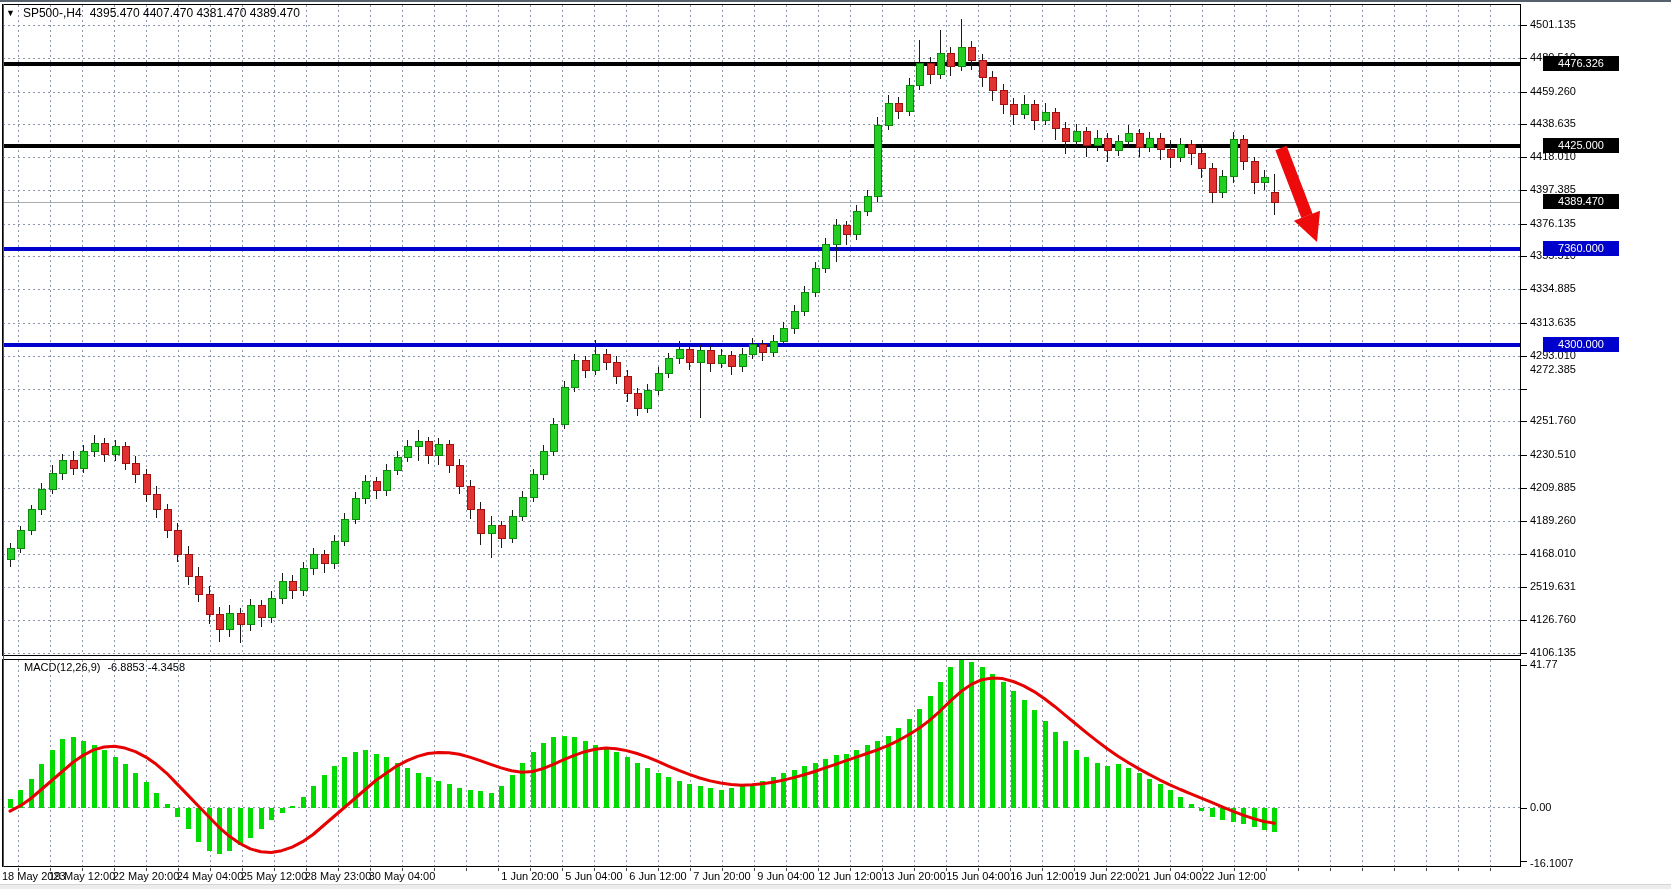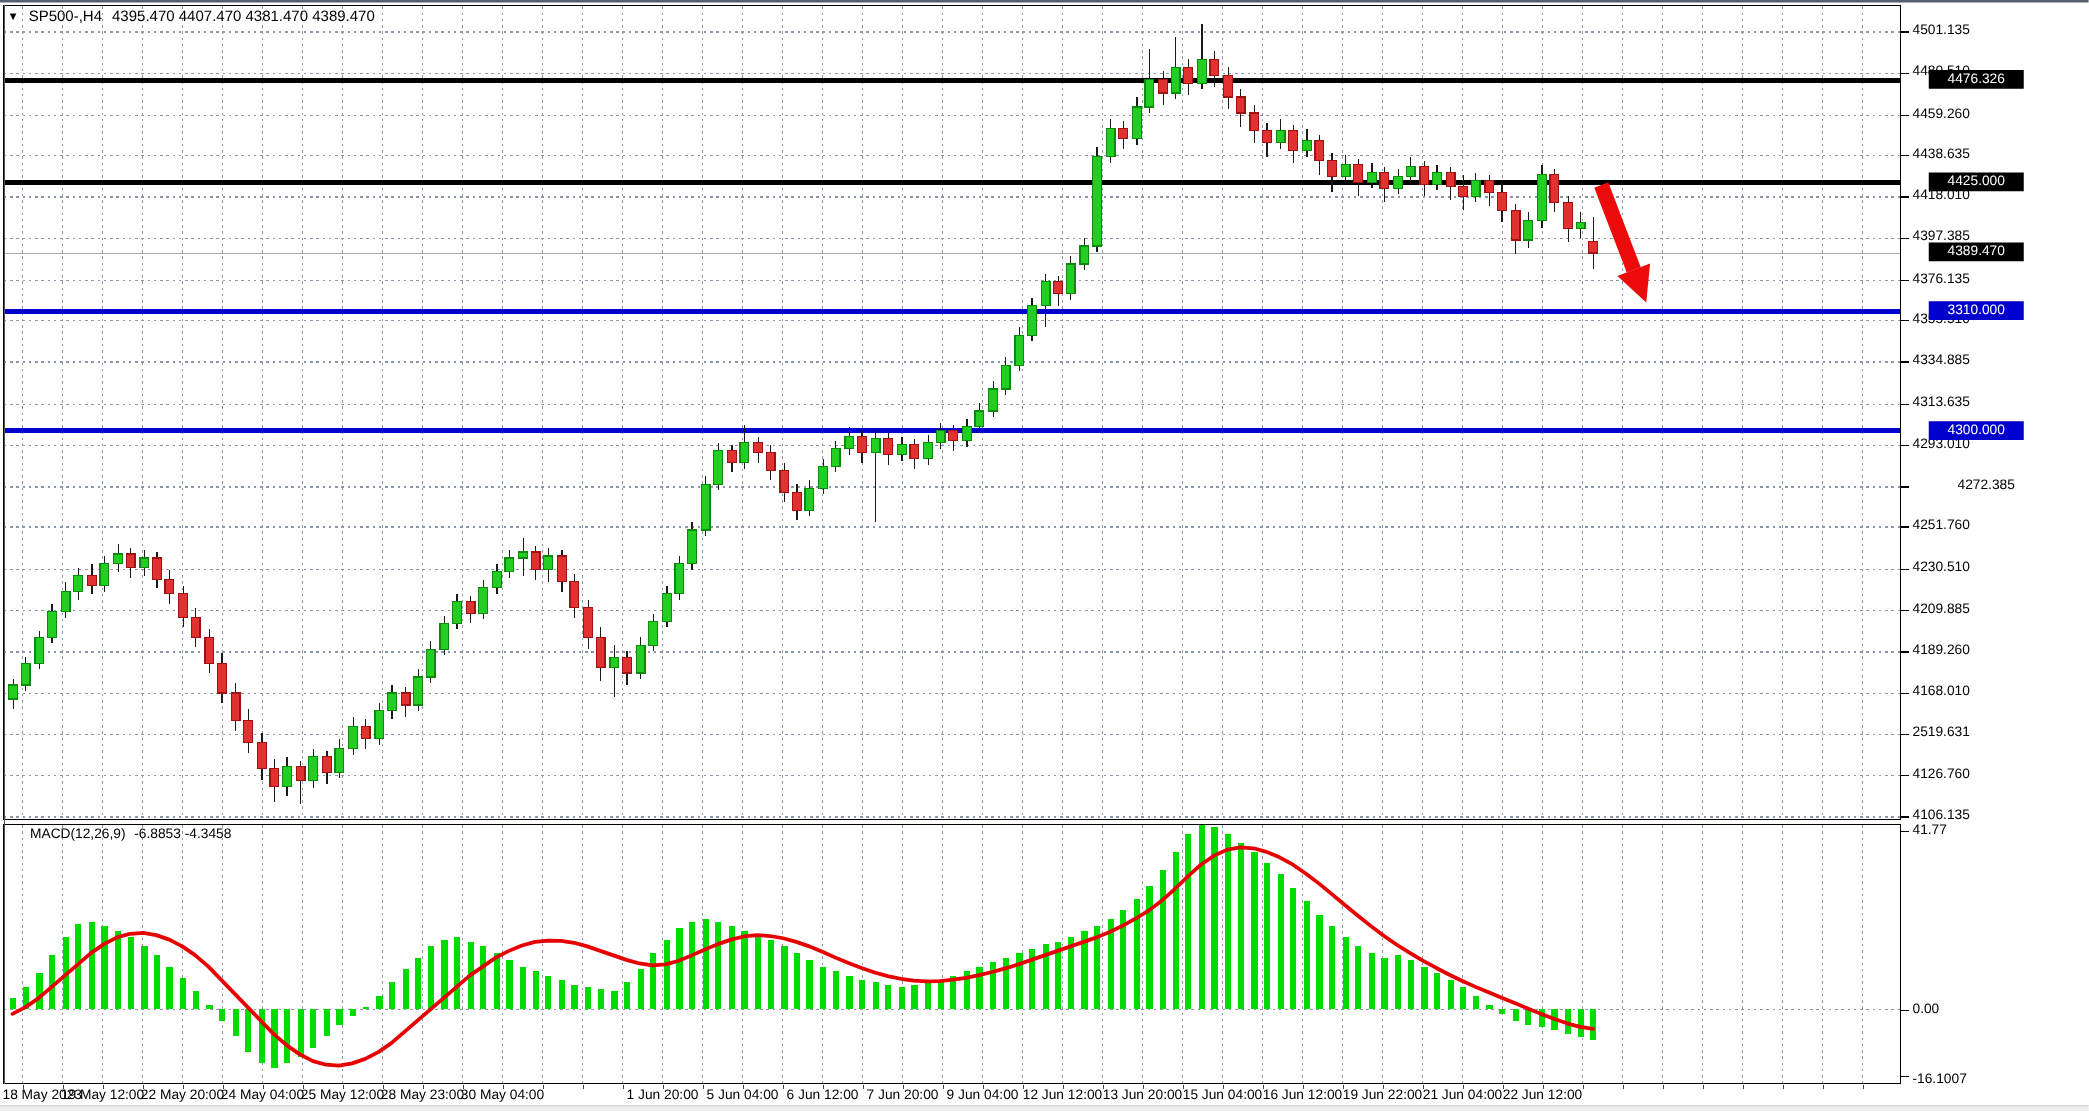--- a/index.html
+++ b/index.html
@@ -626,36 +626,36 @@
       <div class="axis-label" style="top: 48.7754px;">4480.510</div>
       <div class="axis-label" style="top: 82.544px;">4459.260</div>
       <div class="axis-label" style="top: 115.319px;">4438.635</div>
       <div class="axis-label" style="top: 148.095px;">4418.010</div>
       <div class="axis-label" style="top: 180.87px;">4397.385</div>
       <div class="axis-label" style="top: 214.639px;">4376.135</div>
       <div class="axis-label" style="top: 247.414px;">4355.510</div>
       <div class="axis-label" style="top: 280.19px;">4334.885</div>
       <div class="axis-label" style="top: 313.958px;">4313.635</div>
       <div class="axis-label" style="top: 346.734px;">4293.010</div>
-      <div class="axis-label" style="top: 380px; margin-left: 36px;">4272.385</div>
+      <div class="axis-label" style="top: 361px;">4272.385</div>
       <div class="axis-label" style="top: 412.284px;">4251.760</div>
       <div class="axis-label" style="top: 446.053px;">4230.510</div>
       <div class="axis-label" style="top: 478.828px;">4209.885</div>
       <div class="axis-label" style="top: 511.604px;">4189.260</div>
       <div class="axis-label" style="top: 545.372px;">4168.010</div>
       <div class="axis-label" style="top: 578.148px;">2519.631</div>
       <div class="axis-label" style="top: 610.923px;">4126.760</div>
       <div class="axis-label" style="top: 643.698px;">4106.135</div>
       <div class="axis-label" style="top: 656px;">41.77</div>
       <div class="axis-label" style="top: 798.5px;">0.00</div>
       <div class="axis-label" style="top: 855px; text-align: right;">-16.1007</div>
       <div class="price-badge" style="top: 54.4242px; background: rgb(0, 0, 0); color: rgb(255, 255, 255);">4476.326</div>
       <div class="price-badge" style="top: 135.987px; background: rgb(0, 0, 0); color: rgb(255, 255, 255);">4425.000</div>
       <div class="price-badge" style="top: 192.448px; background: rgb(0, 0, 0); color: rgb(255, 255, 255);">4389.470</div>
-      <div class="price-badge" style="top: 239.279px; background: rgb(0, 0, 204); color: rgb(255, 255, 255);">3310.000</div>
+      <div class="price-badge" style="top: 239.279px; background: rgb(0, 0, 204); color: rgb(255, 255, 255);">7360.000</div>
       <div class="price-badge" style="top: 334.626px; background: rgb(0, 0, 204); color: rgb(255, 255, 255);">4300.000</div>
     </div>
   <div id="time-axis">
       <div class="time-label first" style="left: 2px;">18 May 2023</div>
       <div class="time-label" style="left: 82px;">19 May 12:00</div>
       <div class="time-label" style="left: 146px;">22 May 20:00</div>
       <div class="time-label" style="left: 210px;">24 May 04:00</div>
       <div class="time-label" style="left: 274px;">25 May 12:00</div>
       <div class="time-label" style="left: 338px;">28 May 23:00</div>
       <div class="time-label" style="left: 402px;">30 May 04:00</div>

